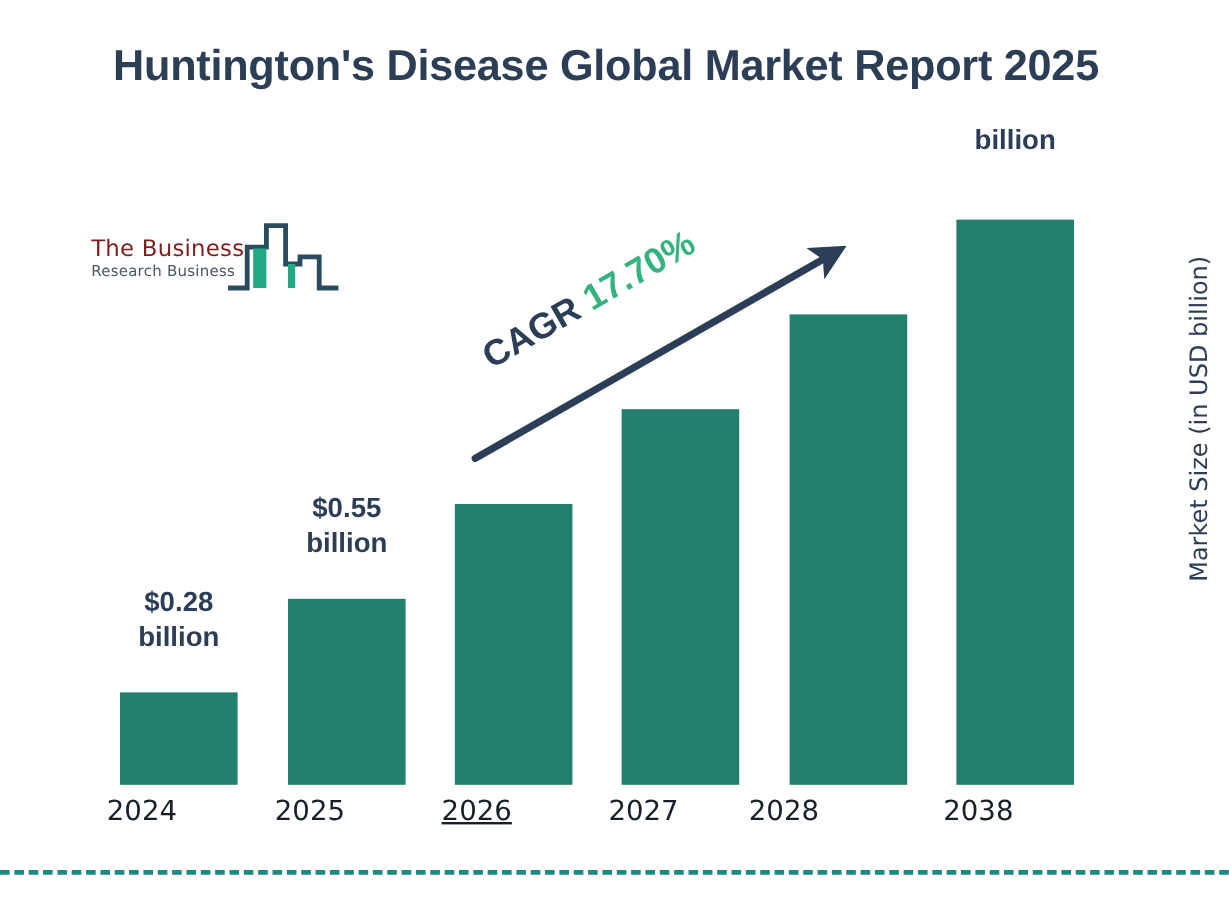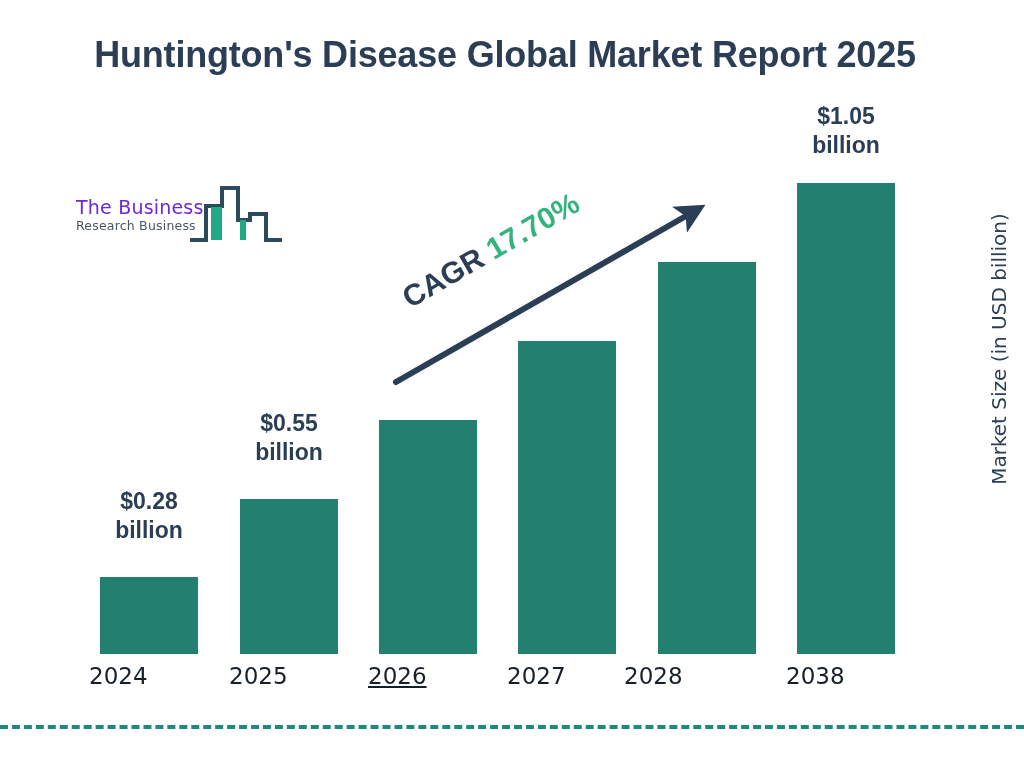--- a/index.html
+++ b/index.html
@@ -42,21 +42,21 @@
     height: 72px;
   }
   #logo-text {
     position: absolute;
     left: 0px;
     top: 22px;
     width: 140px;
   }
   #logo-line-1 {
     font-size: 19px;
-    color: #6d28d9;
+    color: #7f1d1d;
     line-height: 1.0;
     letter-spacing: 0.2px;
     font-family: "DejaVu Sans", sans-serif;
   }
   #logo-line-2 {
     font-size: 12.5px;
     color: #4a5663;
     line-height: 1.5;
     letter-spacing: 0.2px;
     font-family: "DejaVu Sans", sans-serif;
@@ -164,21 +164,20 @@
 
     <div class="bar-value" style="left:84px; top:487px;">
       <div>$0.28</div>
       <div>billion</div>
     </div>
     <div class="bar-value" style="left:224px; top:409px;">
       <div>$0.55</div>
       <div>billion</div>
     </div>
     <div class="bar-value" style="left:781px; top:102px;">
-      <div>$1.05</div>
       <div>billion</div>
     </div>
 
     <div class="x-tick" style="left:89px;  top:663px;">2024</div>
     <div class="x-tick" style="left:229px; top:663px;">2025</div>
     <div class="x-tick" style="left:368px; top:663px;text-decoration:underline;">2026</div>
     <div class="x-tick" style="left:507px; top:663px;">2027</div>
     <div class="x-tick" style="left:624px; top:663px;">2028</div>
     <div class="x-tick" style="left:786px; top:663px;">2038</div>
 

